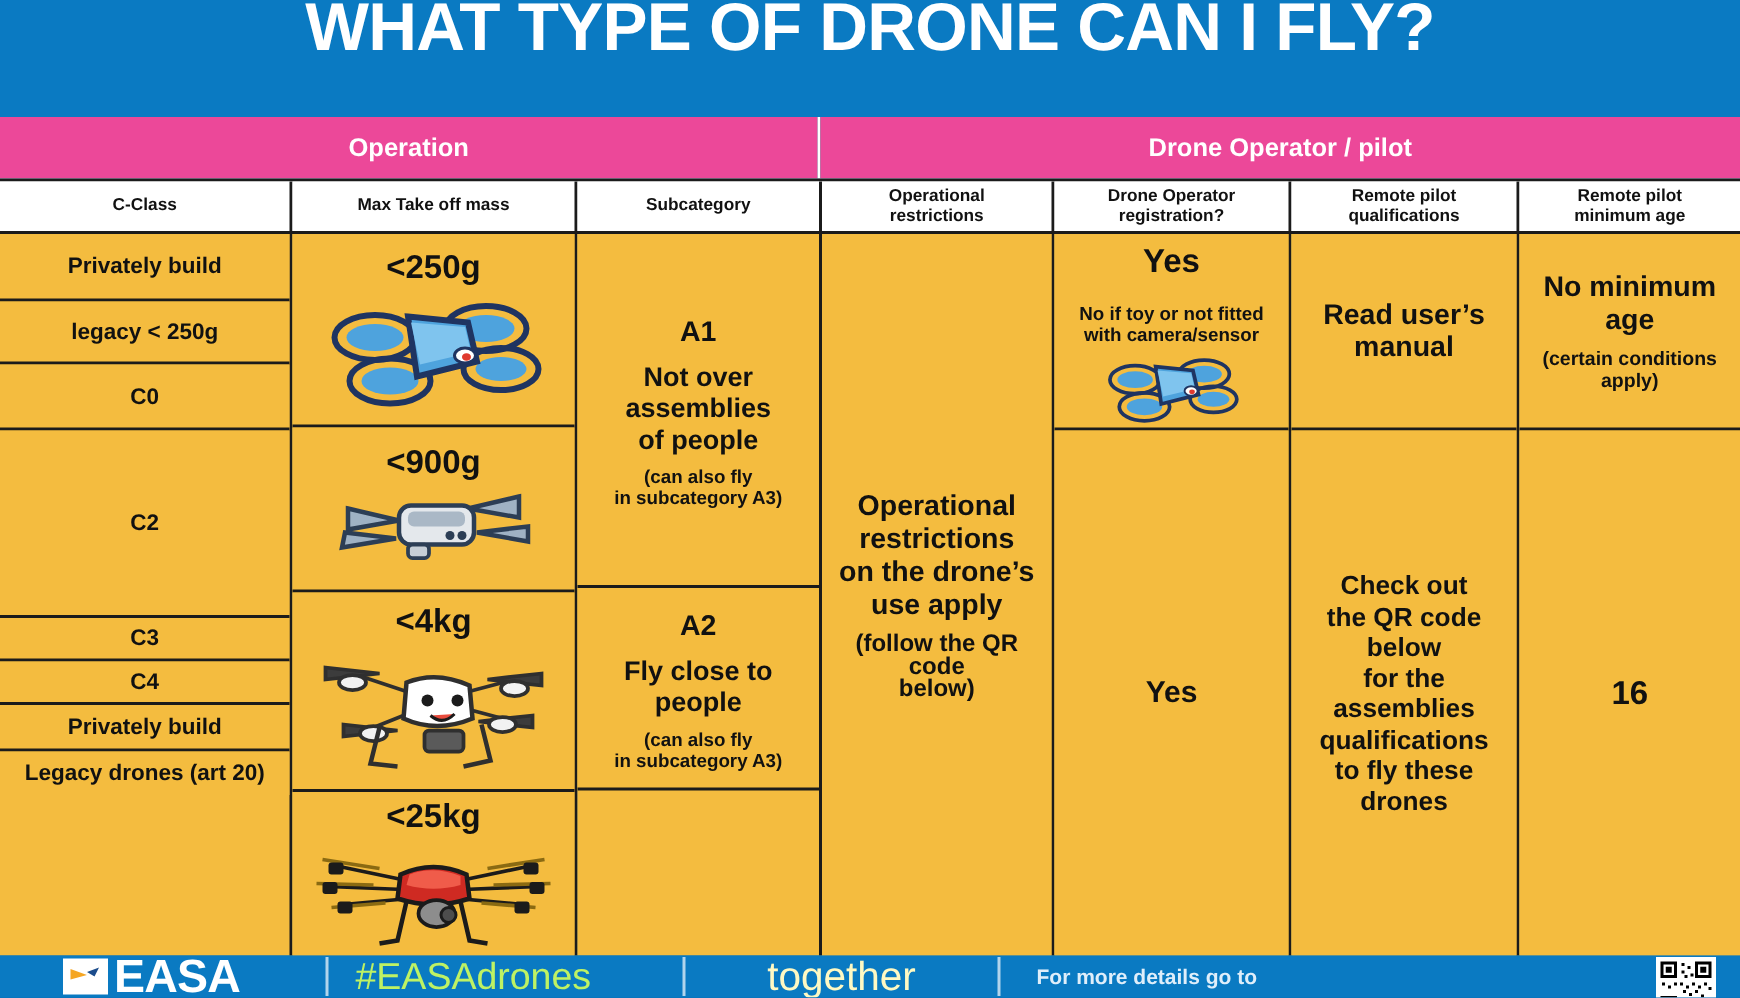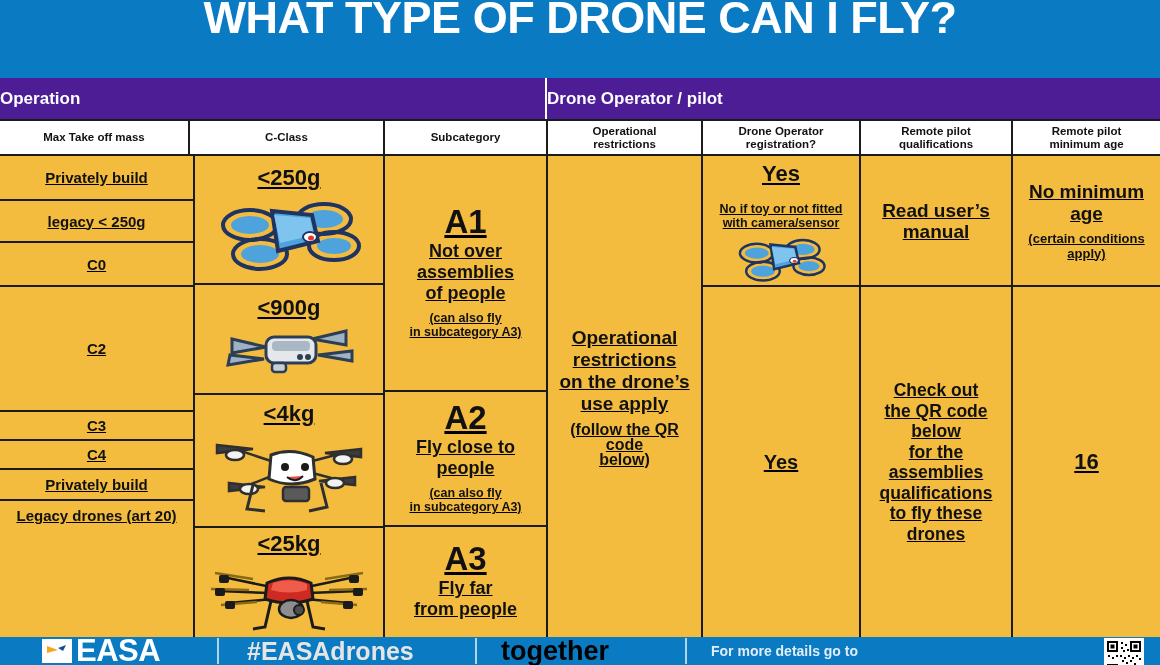--- a/index.html
+++ b/index.html
@@ -29,23 +29,23 @@
     font-family: "Liberation Sans", sans-serif;
   }
 
   
   .group-row {
     position: absolute; left: 0; top: 78px; width: 1160px; height: 41px;
     display: flex;
     background: #25285e;
   }
   .group-cell {
-    display: flex; align-items: center; 
+    display: flex; align-items: center; justify-content: center;
     color: #ffffff; font-size: 17px; font-weight: 700;
-    background: #4c1d95;
+    background: #ec4899;
     height: 100%;
   }
   .group-cell.op { width: 545px; }
   .group-divider { width: 2px; background: #ffffff; height: 41px; }
   .group-cell.pilot { width: 613px; }
 
   
   .col-row {
     position: absolute; left: 0; top: 119px; width: 1160px; height: 37px;
     display: flex;
@@ -71,21 +71,20 @@
   .w4 { width: 155px; }   
   .w5 { width: 158px; }   
   .w6 { width: 152px; }   
   .w7 { width: 147px; }   
 
   
   .body {
     position: absolute; left: 0; top: 156px; width: 1160px; height: 481px;
     display: flex;
     background: #0369a1;
-    text-decoration: underline;
   }
   .col {
     display: flex; flex-direction: column;
     border-right: 2px solid #1b1b1b;
     background: #f4bc3f;
   }
   .col.last { border-right: none; }
   .cell {
     background: #f4bc3f;
     border-bottom: 2px solid #1b1b1b;
@@ -94,21 +93,21 @@
     text-align: center;
     color: #111;
     padding: 2px 4px;
     overflow: hidden;
   }
   .cell.nobot { border-bottom: none; }
 
   .cclass-label { font-size: 15px; font-weight: 700; line-height: 17px; }
   .mass-label { font-size: 22px; font-weight: 700; line-height: 24px; margin-bottom: 1px; }
 
-  .sub-code { font-size: 33px; font-weight: 700; line-height: 30px; margin-bottom: 4px; }
+  .sub-code { font-size: 19px; font-weight: 700; line-height: 30px; margin-bottom: 4px; }
   .sub-main { font-size: 18px; font-weight: 700; line-height: 21px; }
   .sub-note { font-size: 12.5px; font-weight: 600; line-height: 14px; margin-top: 7px; }
 
   .op-main { font-size: 19px; font-weight: 700; line-height: 22px; }
   .op-note { font-size: 16px; font-weight: 600; line-height: 15px; margin-top: 7px; }
 
   .reg-yes { font-size: 22px; font-weight: 700; line-height: 24px; }
   .reg-note { font-size: 12.5px; font-weight: 600; line-height: 14px; margin-top: 16px; }
   .reg-yes-big { font-size: 20px; font-weight: 700; }
 
@@ -137,26 +136,26 @@
     width: 30px; height: 24px; background: #ffffff;
     display: flex; align-items: center; justify-content: center;
     flex: none;
   }
   .foot-logo-text {
     color: #ffffff; font-size: 31px; font-weight: 700; letter-spacing: -0.5px;
     line-height: 28px; white-space: nowrap;
   }
   .foot-sep { width: 2px; height: 26px; background: #cfe4f3; opacity: .85; }
   .foot-hash {
-    color: #e5e5e5; font-size: 25px; font-weight: 700; line-height: 26px;
-    white-space: nowrap; margin: 0 28px; width: 200px;
+    color: #bef264; font-size: 25px; font-weight: 400; line-height: 26px;
+    white-space: nowrap; margin: 0 18px; width: 200px;
   }
   .foot-together {
-    color: #000000; font-size: 27px; font-weight: 700; line-height: 26px;
-    white-space: nowrap; margin: 0 24px; width: 160px; text-align: left;
+    color: #fef9c3; font-size: 27px; font-weight: 400; line-height: 26px;
+    white-space: nowrap; margin: 0 24px; width: 160px; text-align: center;
   }
   .foot-more {
     color: #dfeefa; font-size: 14px; font-weight: 600; line-height: 13px;
     margin-left: 24px; width: 260px;
   }
   .qr {
     position: absolute; right: 16px; top: 1px;
     width: 40px; height: 40px; background: #ffffff;
   }
 </style>
@@ -173,25 +172,25 @@
     <div class="group-cell op">
       <span>Operation</span>
     </div>
     <div class="group-divider"></div>
     <div class="group-cell pilot">
       <span>Drone Operator / pilot</span>
     </div>
   </div>
 
   <div class="col-row">
+    <div class="col-head w1">
+      <span>C-Class</span>
+    </div>
     <div class="col-head w2">
       <span>Max Take off mass</span>
-    </div>
-    <div class="col-head w1">
-      <span>C-Class</span>
     </div>
     <div class="col-head w3">
       <span>Subcategory</span>
     </div>
     <div class="col-head w4">
       <span>
         <span>Operational</span><br>
         <span>restrictions</span>
       </span>
     </div>
@@ -368,27 +367,20 @@
       </div>
       <div class="cell" style="height:135px">
         <div class="sub-code">A2</div>
         <div class="sub-main">
           <div>Fly close to</div>
           <div>people</div>
         </div>
         <div class="sub-note">
           <div>(can also fly</div>
           <div>in subcategory A3)</div>
-        </div>
-      </div>
-      <div class="cell nobot" style="height:110px">
-        <div class="sub-code">A3</div>
-        <div class="sub-main">
-          <div>Fly far</div>
-          <div>from people</div>
         </div>
       </div>
     </div>
 
     <div class="col w4">
       <div class="cell nobot" style="height:481px">
         <div class="op-main">
           <div>Operational</div>
           <div>restrictions</div>
           <div>on the drone’s</div>

